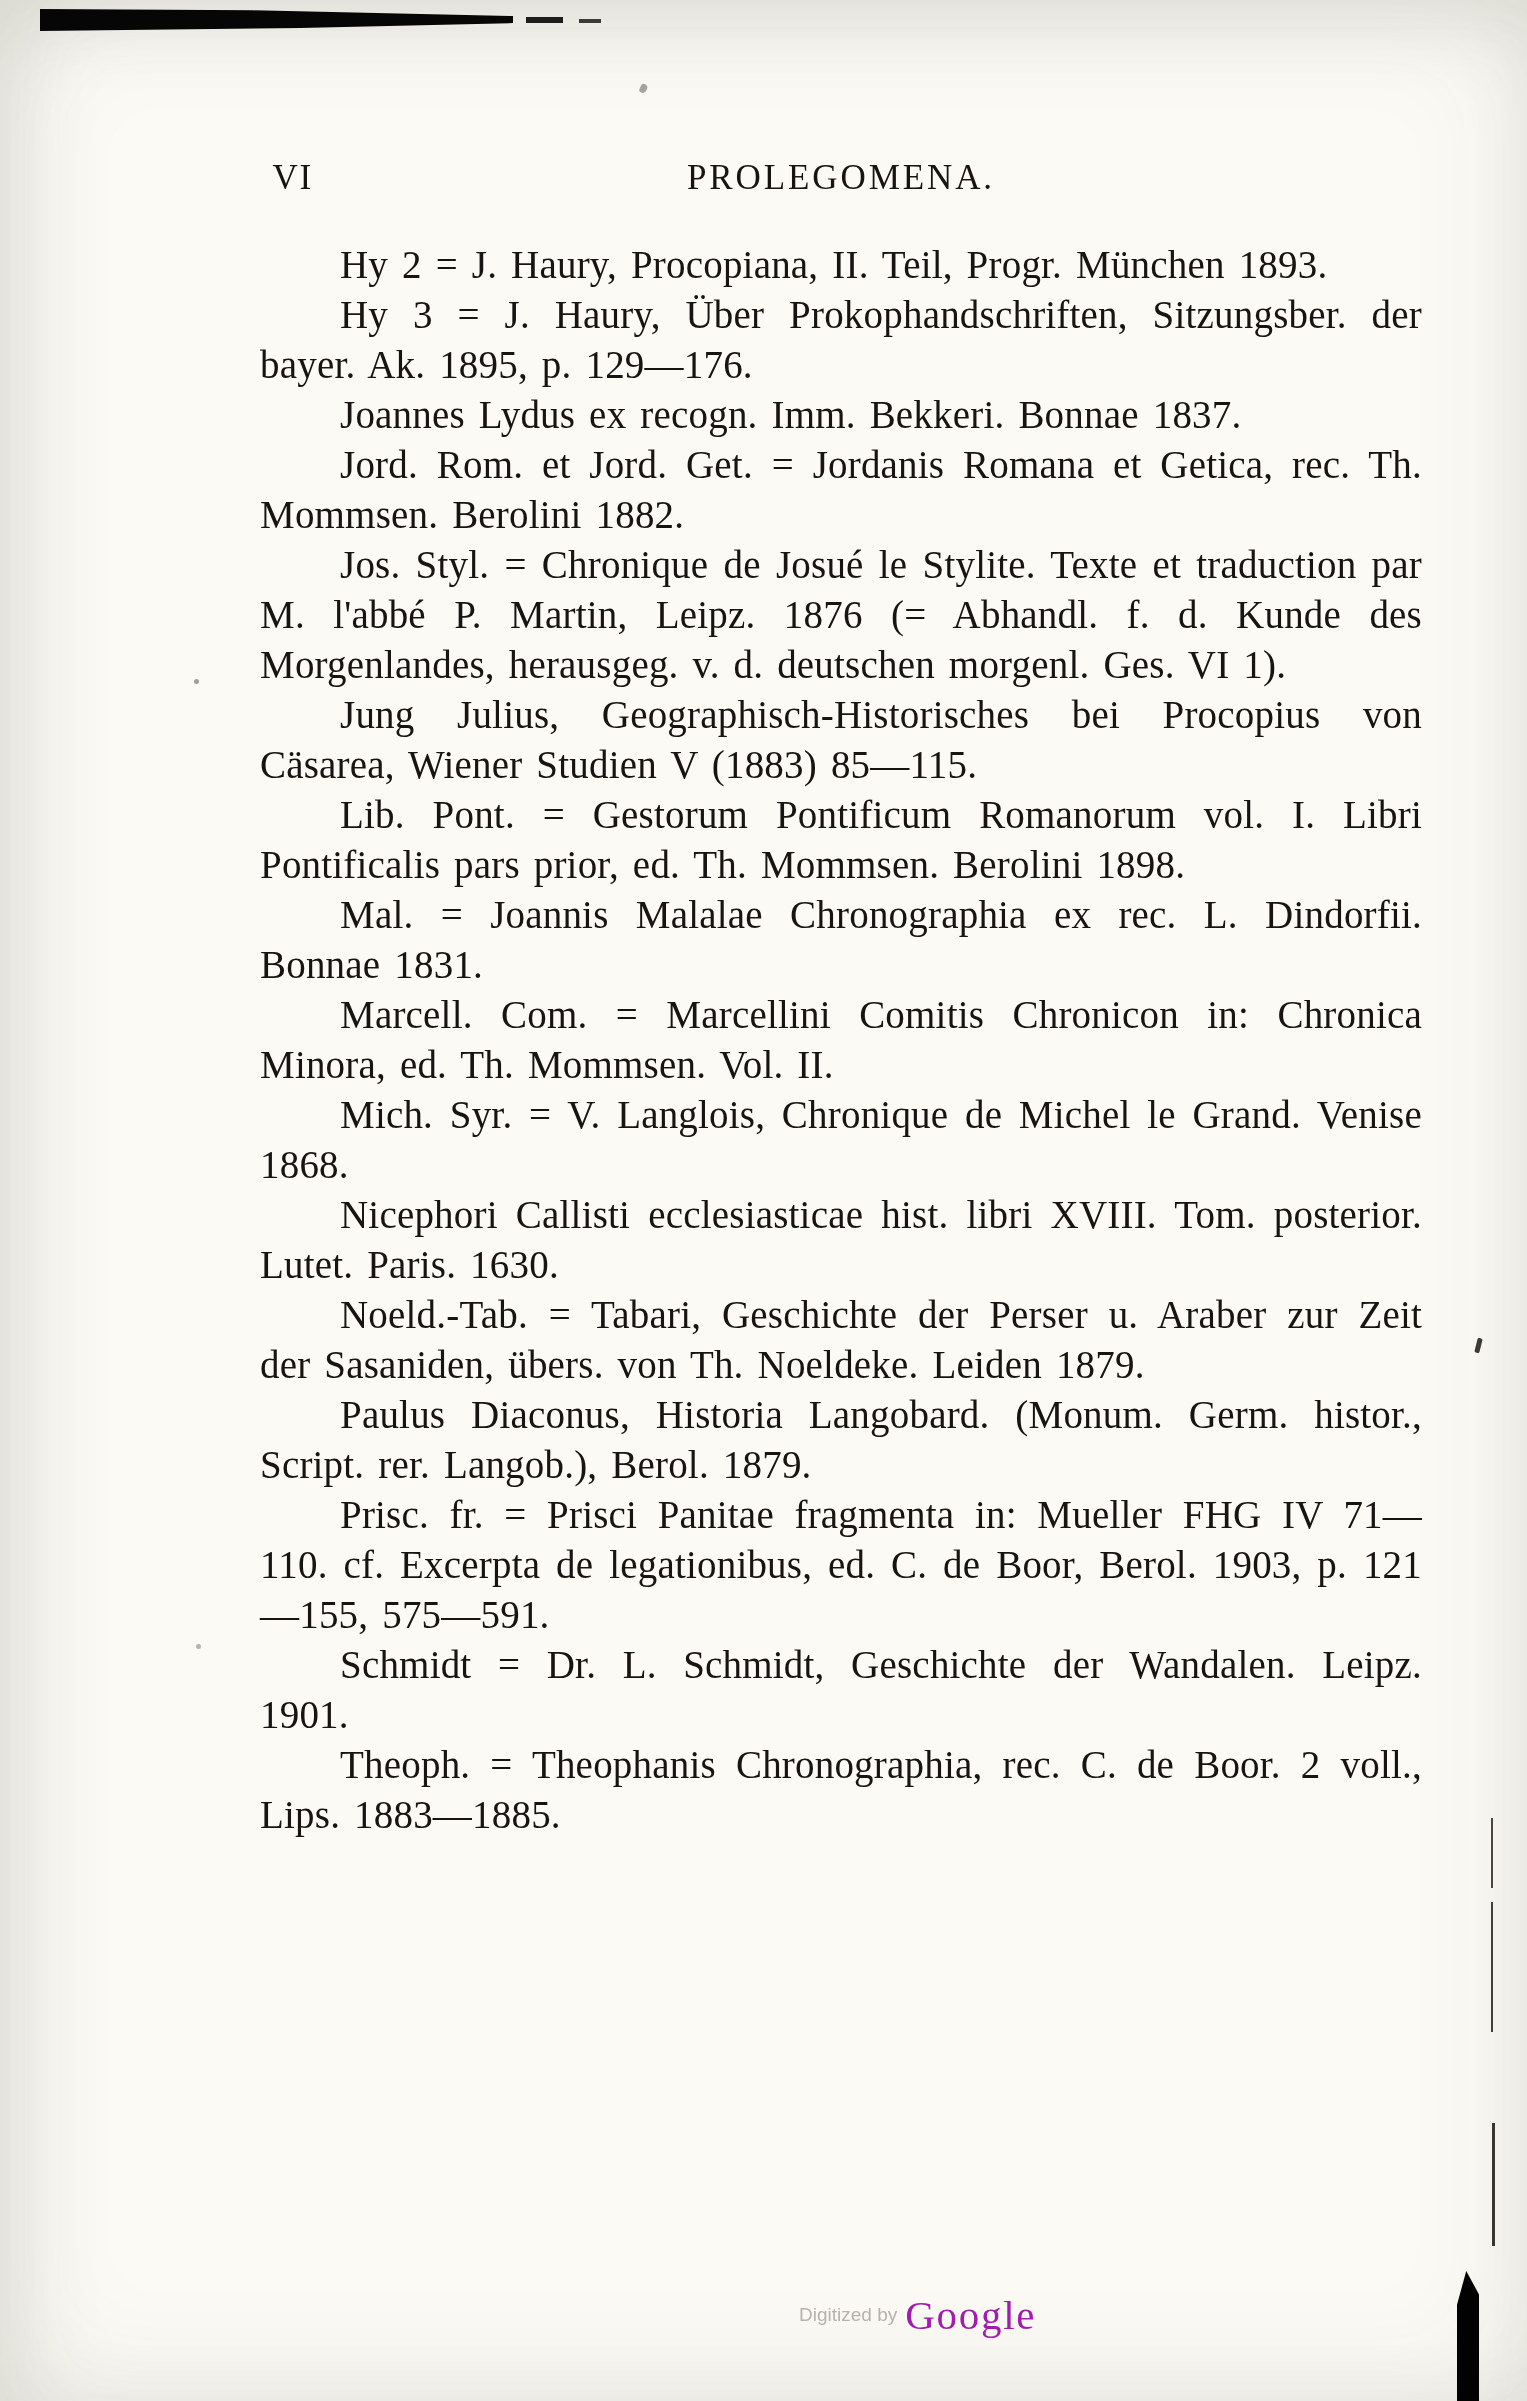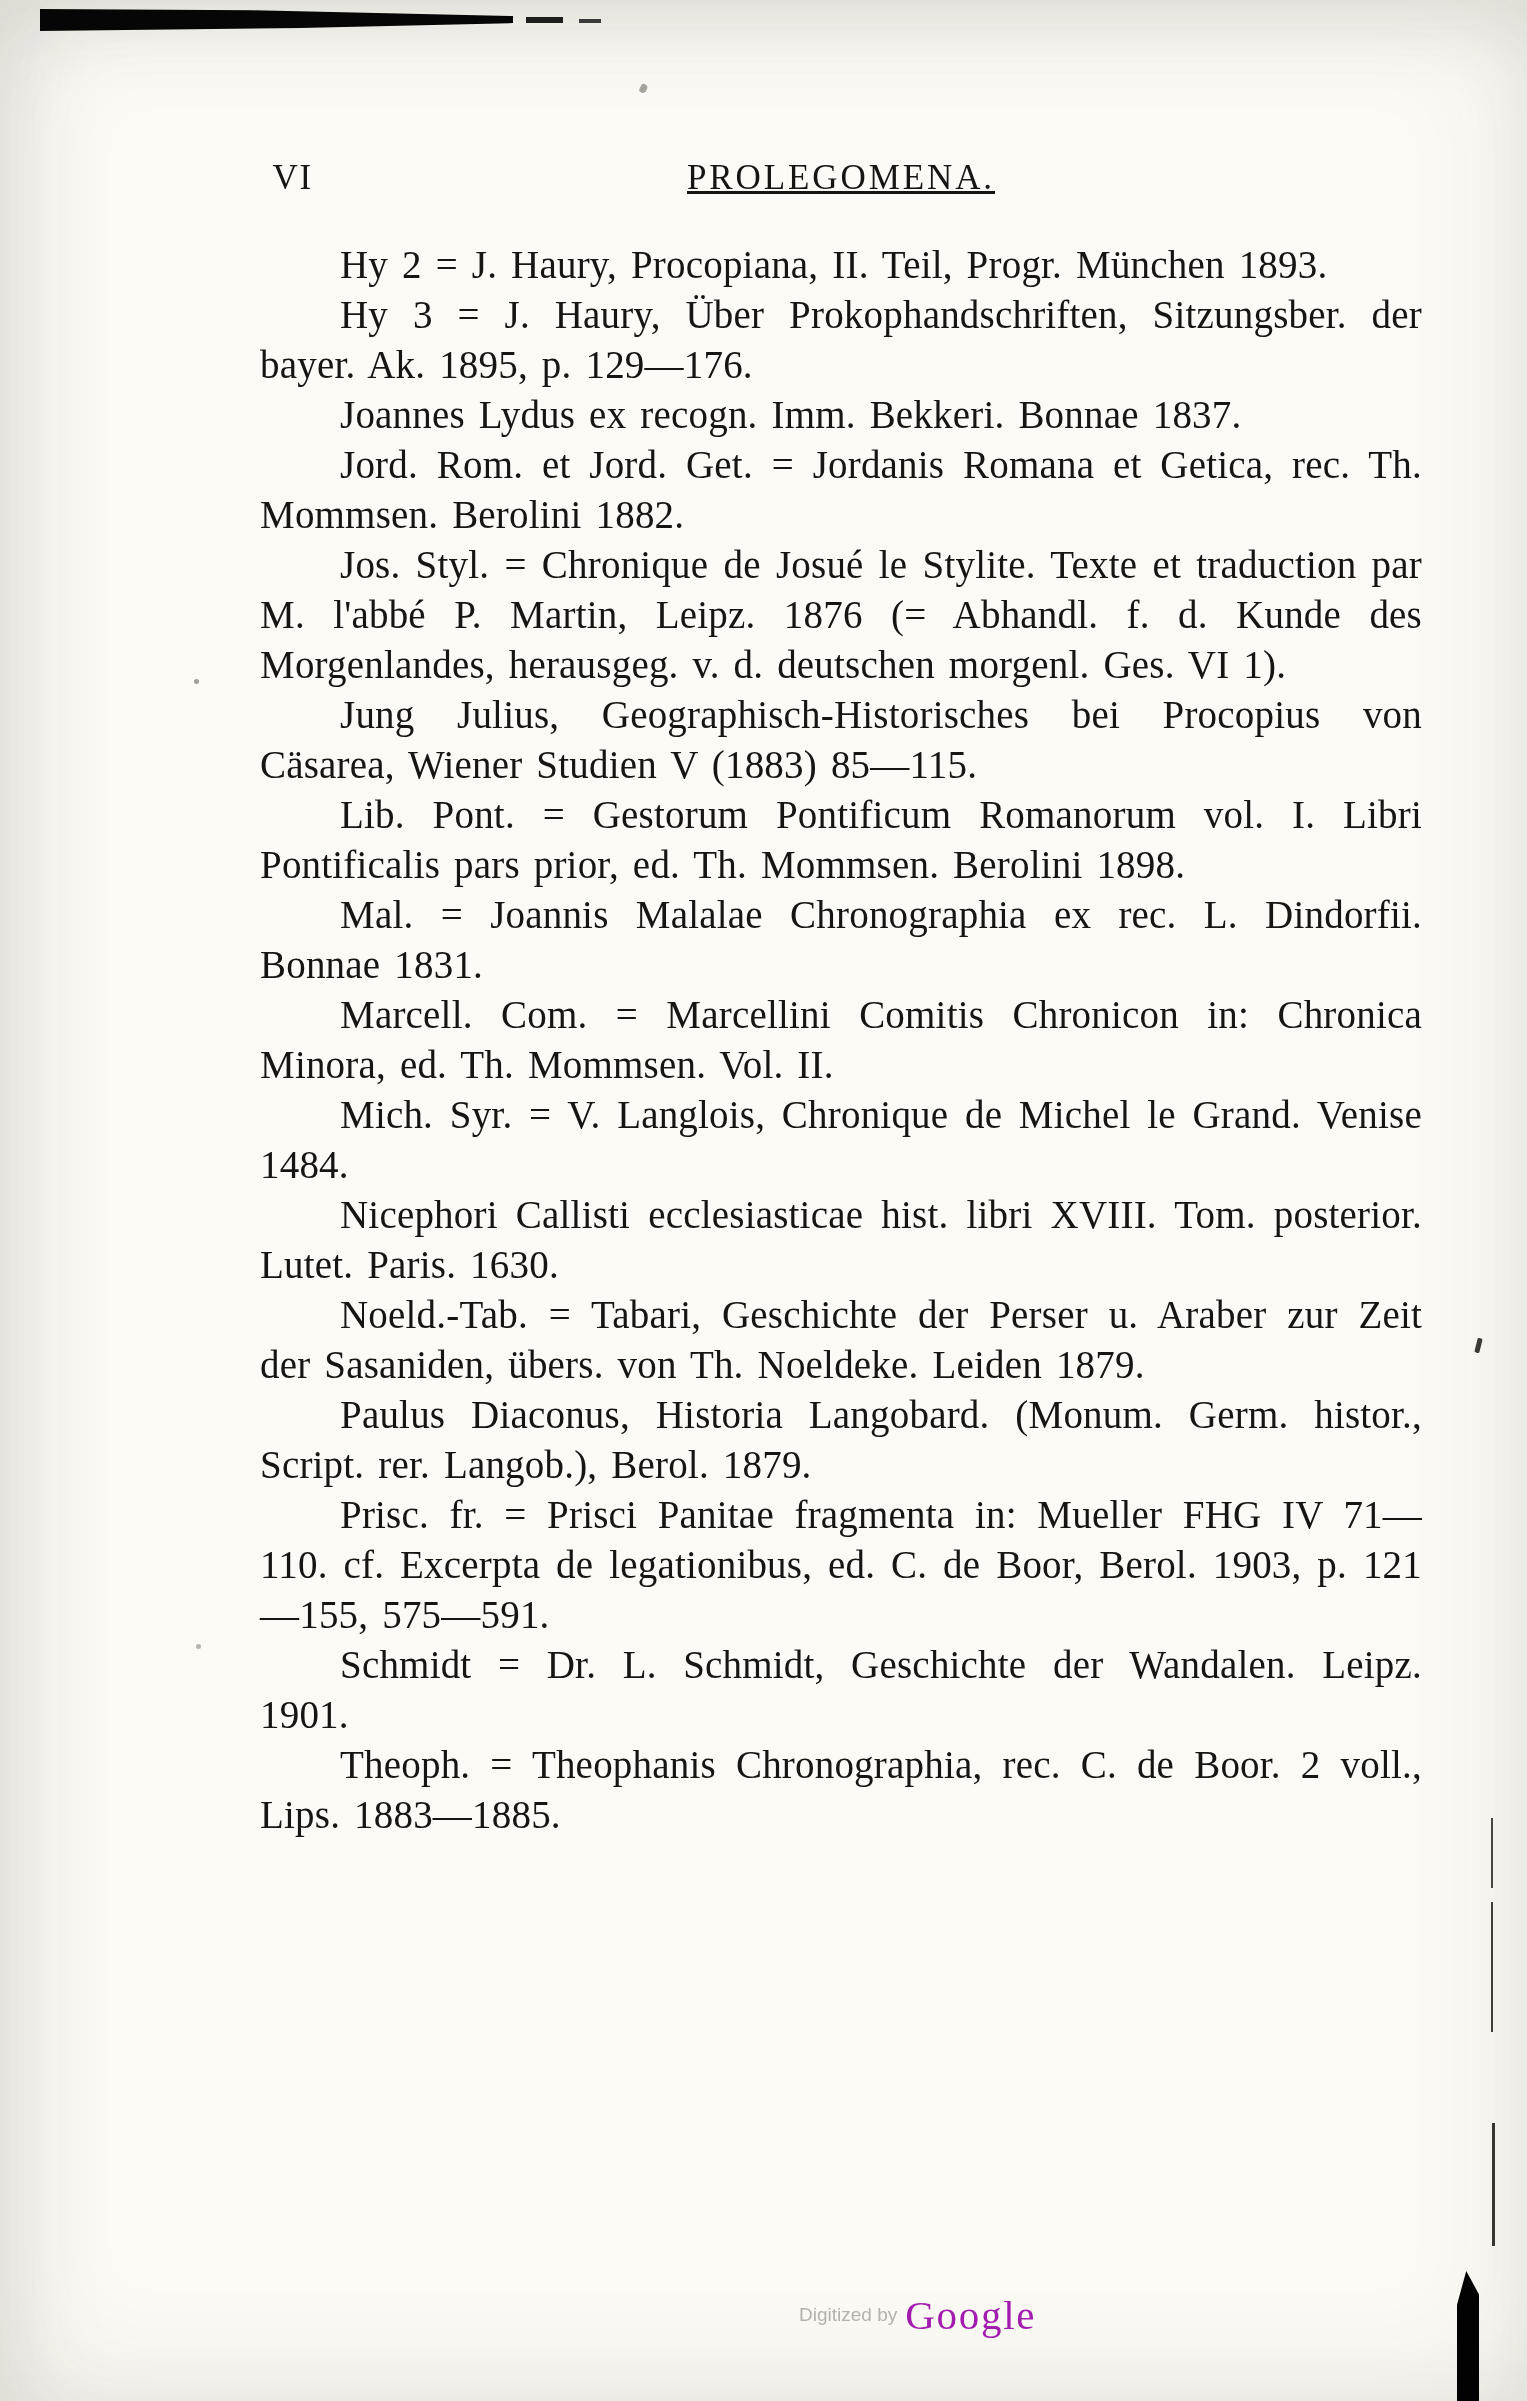--- a/index.html
+++ b/index.html
@@ -36,21 +36,21 @@
   .corner-blob {
     position: absolute; right: 48px; bottom: 0; width: 22px; height: 130px;
     background: #020202;
     clip-path: polygon(42% 0, 100% 18%, 100% 100%, 0 100%, 0 26%);
   }
 
   
   .page-header {
     position: absolute; top: 158px; left: 260px; width: 1162px;
     text-align: center;
-    font-size: 35px; letter-spacing: 2.9px; text-decoration: underline;
+    font-size: 35px; letter-spacing: 2.9px;
   }
   .page-num {
     position: absolute; left: 12.6px; top: 0;
     letter-spacing: 1.7px;
   }
 
   
   .text-block {
     position: absolute; top: 240px; left: 260px; width: 1162px;
     font-size: 39px; line-height: 50px;
@@ -101,21 +101,21 @@
 <main class="text-block">
   <p class="entry">Hy 2 = J. Haury, Procopiana, II. Teil, Progr. München 1893.</p>
   <p class="entry">Hy 3 = J. Haury, Über Prokophandschriften, Sitzungsber. der bayer. Ak. 1895, p. 129—176.</p>
   <p class="entry">Joannes Lydus ex recogn. Imm. Bekkeri. Bonnae 1837.</p>
   <p class="entry">Jord. Rom. et Jord. Get. = Jordanis Romana et Getica, rec. Th. Mommsen. Berolini 1882.</p>
   <p class="entry">Jos. Styl. = Chronique de Josué le Stylite. Texte et traduction par M. l'abbé P. Martin, Leipz. 1876 (= Abhandl. f. d. Kunde des Morgenlandes, herausgeg. v. d. deutschen morgenl. Ges. VI 1).</p>
   <p class="entry">Jung Julius, Geographisch-Historisches bei Procopius von Cäsarea, Wiener Studien V (1883) 85—115.</p>
   <p class="entry">Lib. Pont. = Gestorum Pontificum Romanorum vol. I. Libri Pontificalis pars prior, ed. Th. Mommsen. Berolini 1898.</p>
   <p class="entry">Mal. = Joannis Malalae Chronographia ex rec. L. Dindorfii. Bonnae 1831.</p>
   <p class="entry">Marcell. Com. = Marcellini Comitis Chronicon in: Chronica Minora, ed. Th. Mommsen. Vol. II.</p>
-  <p class="entry">Mich. Syr. = V. Langlois, Chronique de Michel le Grand. Venise 1484.</p>
+  <p class="entry">Mich. Syr. = V. Langlois, Chronique de Michel le Grand. Venise 1868.</p>
   <p class="entry">Nicephori Callisti ecclesiasticae hist. libri XVIII. Tom. posterior. Lutet. Paris. 1630.</p>
   <p class="entry">Noeld.-Tab. = Tabari, Geschichte der Perser u. Araber zur Zeit der Sasaniden, übers. von Th. Noeldeke. Leiden 1879.</p>
   <p class="entry">Paulus Diaconus, Historia Langobard. (Monum. Germ. histor., Script. rer. Langob.), Berol. 1879.</p>
   <p class="entry">Prisc. fr. = Prisci Panitae fragmenta in: Mueller FHG IV 71—110. cf. Excerpta de legationibus, ed. C. de Boor, Berol. 1903, p. 121—155, 575—591.</p>
   <p class="entry">Schmidt = Dr. L. Schmidt, Geschichte der Wandalen. Leipz. 1901.</p>
   <p class="entry">Theoph. = Theophanis Chronographia, rec. C. de Boor. 2 voll., Lips. 1883—1885.</p>
 </main>
 
 <div class="watermark">
   <span class="wm-prefix">Digitized by</span>

